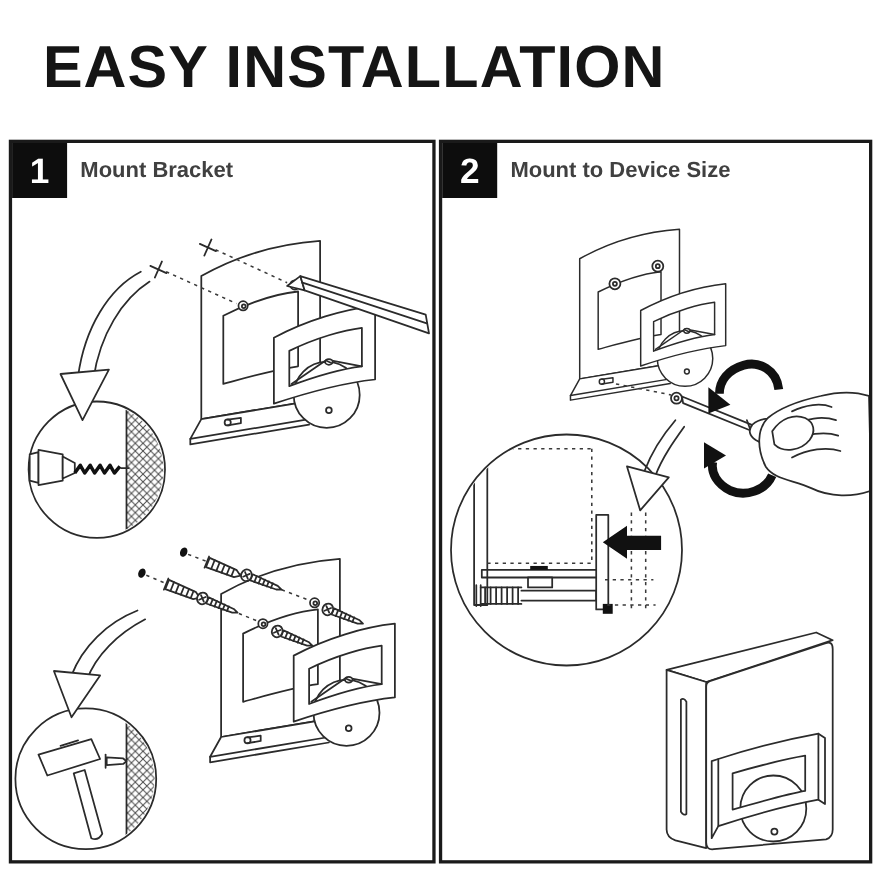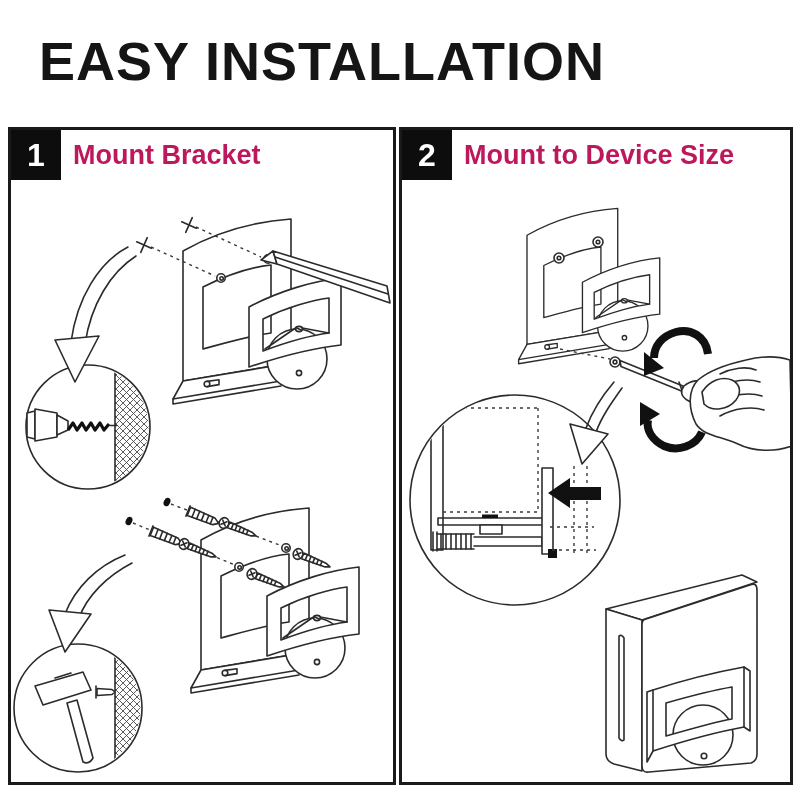--- a/index.html
+++ b/index.html
@@ -5,21 +5,21 @@
   html,body{margin:0;padding:0;background:#ffffff;}
   body{width:800px;height:800px;position:relative;font-family:"Liberation Sans",sans-serif;color:#151515;overflow:hidden;}
   .page-title{position:absolute;left:0;top:30px;width:644px;text-align:center;
     font-size:54px;font-weight:800;letter-spacing:1px;color:#151515;margin:0;}
   .panel{position:absolute;top:127px;height:652px;border:3px solid #1a1a1a;background:#fff;}
   .panel.left{left:8px;width:382px;}
   .panel.right{left:399px;width:388px;}
   .panel-header{position:absolute;left:0;top:0;height:50px;display:flex;align-items:center;z-index:5;}
   .badge{width:50px;height:50px;background:#0d0d0d;color:#ffffff;display:flex;align-items:center;justify-content:center;
     font-size:32px;font-weight:800;}
-  .step-label{margin-left:12px;font-size:27px;font-weight:700;color:#be185d;white-space:nowrap;}
+  .step-label{margin-left:12px;font-size:20px;font-weight:700;color:#404040;white-space:nowrap;}
   .figure{position:absolute;left:0;top:0;width:100%;height:100%;}
   svg{display:block;}
   .ln{stroke:#2b2b2b;stroke-width:1.6;fill:none;stroke-linejoin:round;stroke-linecap:round;}
   .lnw{stroke:#2b2b2b;stroke-width:1.6;fill:#ffffff;stroke-linejoin:round;stroke-linecap:round;}
   .dash{stroke:#3a3a3a;stroke-width:1.4;fill:none;stroke-dasharray:3,4;}
   .blk{fill:#111111;stroke:none;}
 </style>
 </head>
 <body>
 

